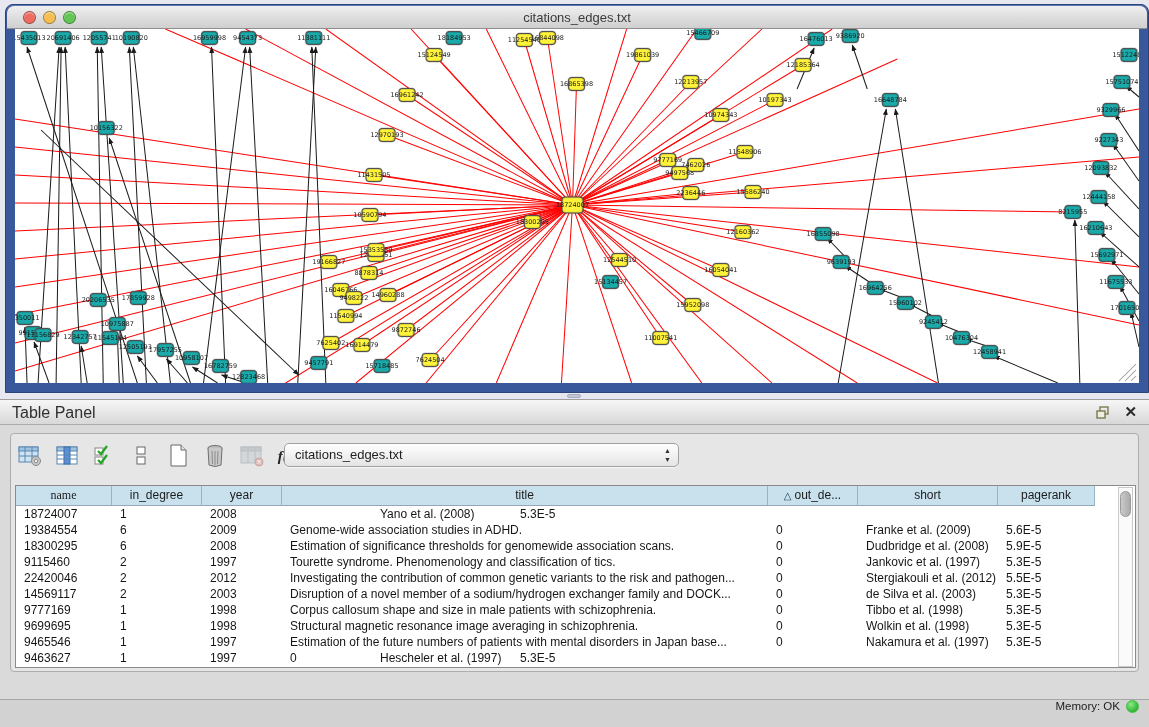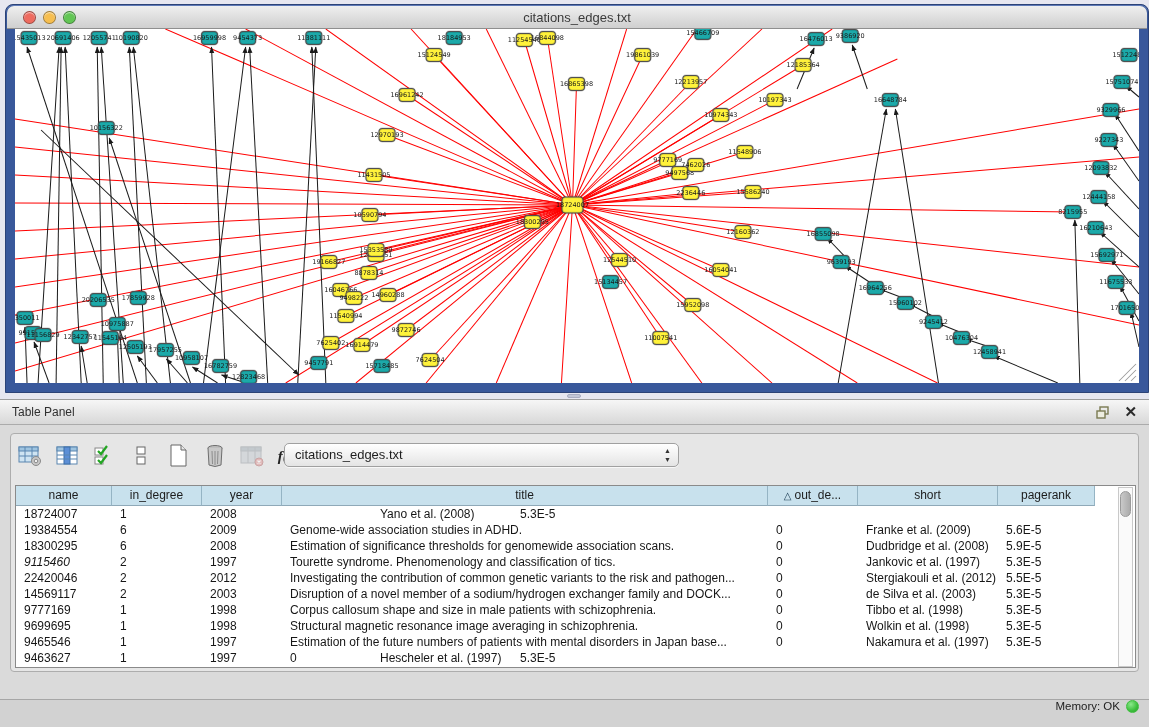--- a/index.html
+++ b/index.html
@@ -20,21 +20,21 @@
   .net-canvas { position:absolute; left:9px; right:9px; top:24px; bottom:9px; background:#FFFFFF; overflow:hidden; }
   .net-canvas svg { display:block; width:100%; height:100%; }
   .splitter { position:absolute; left:0; top:393px; width:1149px; height:6px; background:#E7E7F0; }
   .grip { position:absolute; left:567px; top:1px; width:14px; height:4px; border-radius:2px;
           background:#C2C6D6; border:1px solid #A8ACC0; }
 
   
   .table-panel { position:absolute; left:0; top:399px; width:1149px; height:328px; background:#DADADA; }
   .tp-header { position:absolute; left:0; top:0; width:100%; height:26px;
                background:linear-gradient(#F6F6F6,#D8D8D8); border-top:1px solid #9E9E9E; border-bottom:1px solid #ABABAB; }
-  .tp-title { position:absolute; left:12px; top:0; line-height:25px; font-size:12px; color:#303030; }
+  .tp-title { position:absolute; left:12px; top:0; line-height:25px; font-size:16px; color:#303030; }
   .tp-actions { position:absolute; right:12px; top:4px; display:flex; gap:14px; align-items:center; }
   .tp-float svg { display:block; }
   .tp-close { font-size:15px; font-weight:bold; color:#2B2B2B; line-height:16px; cursor:default; }
 
   .inner-panel { position:absolute; left:10px; top:34px; width:1129px; height:239px;
                  background:#E6E6E6; border:1px solid #ADADAD; border-radius:4px; }
   .toolbar { position:absolute; left:6px; top:8px; height:28px; display:flex; align-items:center; gap:11px; }
   .icon-btn { width:26px; height:24px; display:flex; align-items:center; justify-content:center; }
   .fx { font-family:"Liberation Serif", serif; font-style:italic; font-weight:bold; font-size:15px; color:#222; }
   .combo { position:absolute; left:273px; top:9px; width:395px; height:24px;
@@ -552,21 +552,21 @@
       </span>
       <span class="icon-btn fx">f(x)</span>
     </div>
     <div class="combo">
       <span class="combo-text">citations_edges.txt</span>
       <span class="combo-arrows">▲<br>▼</span>
     </div>
 
     <div class="table-wrap">
       <div class="thead">
-          <div class="th" style="width: 96px;">name</div>
+          <div class="th" style="width: 96px; font-family: Liberation Serif, serif;">name</div>
           <div class="th" style="width: 90px;">in_degree</div>
           <div class="th" style="width: 80px;">year</div>
           <div class="th" style="width: 486px;">title</div>
           <div class="th" style="width: 90px;"><span class="sort-glyph">△</span>out_de...</div>
           <div class="th" style="width: 140px;">short</div>
           <div class="th" style="width: 97px;">pagerank</div>
         </div>
       <div class="tbody">
           <div class="tr">
             <div class="td" style="width: 96px;">18724007</div>
@@ -588,21 +588,21 @@
           <div class="tr">
             <div class="td" style="width: 96px;">18300295</div>
             <div class="td" style="width: 90px;">6</div>
             <div class="td" style="width: 80px;">2008</div>
             <div class="td" style="width: 486px;">Estimation of significance thresholds for genomewide association scans.</div>
             <div class="td" style="width: 90px;">0</div>
             <div class="td" style="width: 140px;">Dudbridge et al. (2008)</div>
             <div class="td" style="width: 97px;">5.9E-5</div>
           </div>
           <div class="tr">
-            <div class="td" style="width: 96px; font-style: italic;">9115460</div>
+            <div class="td" style="width: 96px;">9115460</div>
             <div class="td" style="width: 90px;">2</div>
             <div class="td" style="width: 80px;">1997</div>
             <div class="td" style="width: 486px;">Tourette syndrome. Phenomenology and classification of tics.</div>
             <div class="td" style="width: 90px;">0</div>
             <div class="td" style="width: 140px;">Jankovic et al. (1997)</div>
             <div class="td" style="width: 97px;">5.3E-5</div>
           </div>
           <div class="tr">
             <div class="td" style="width: 96px;">22420046</div>
             <div class="td" style="width: 90px;">2</div>

